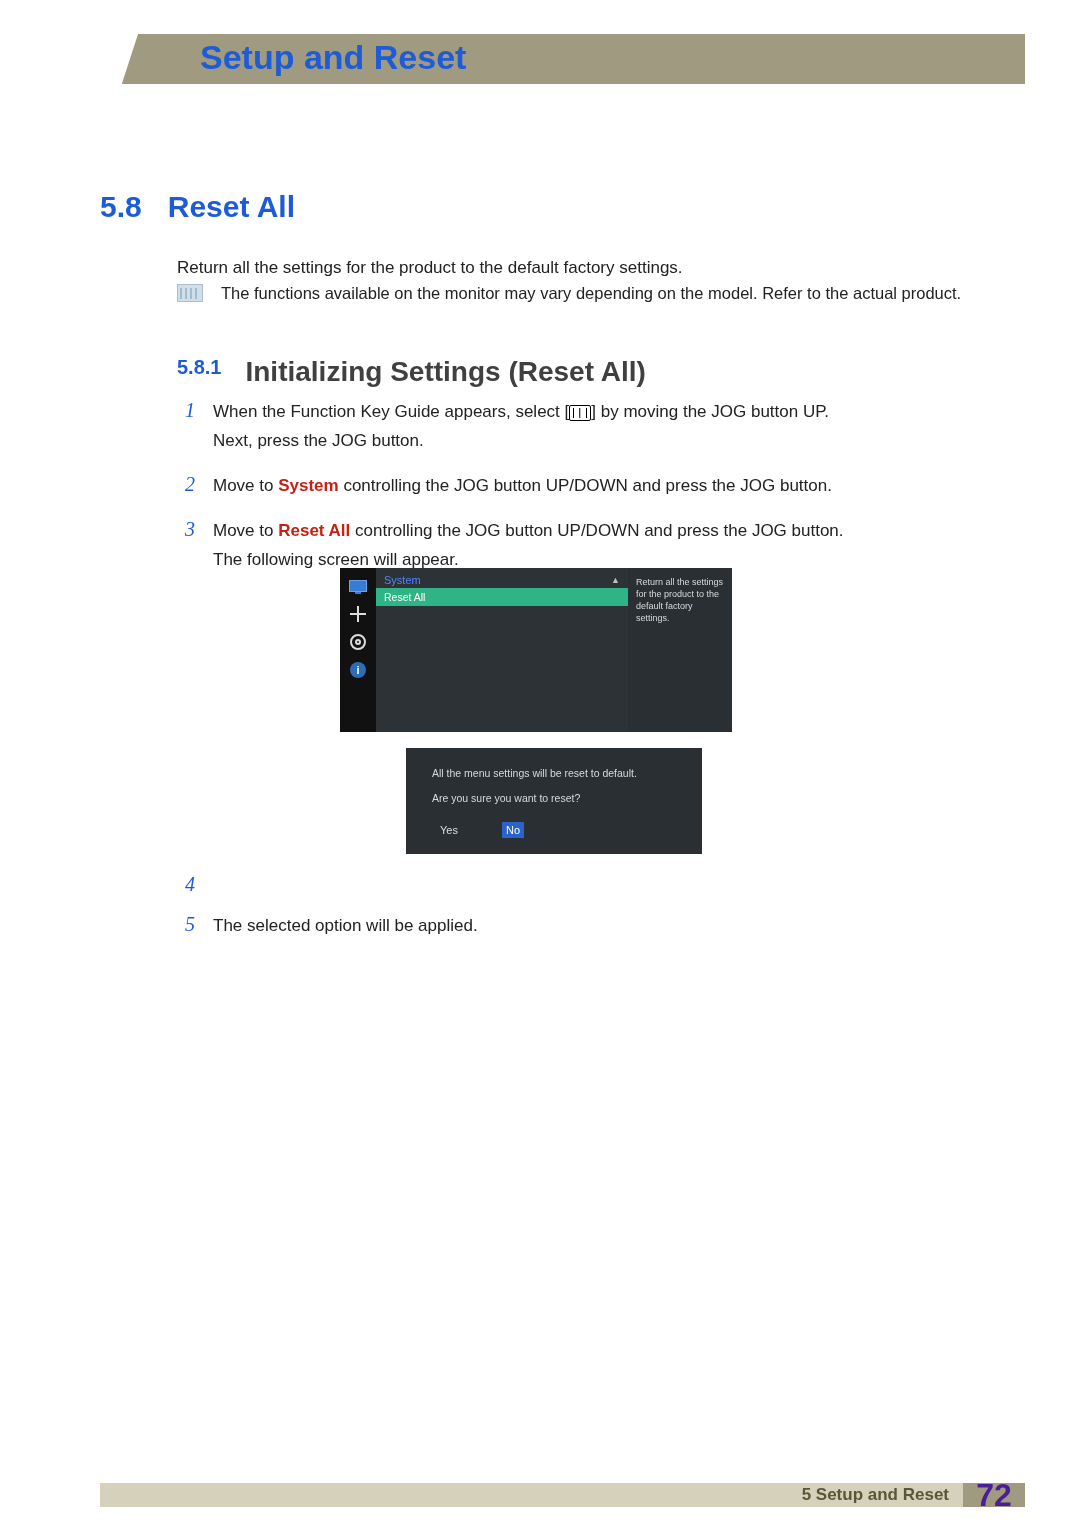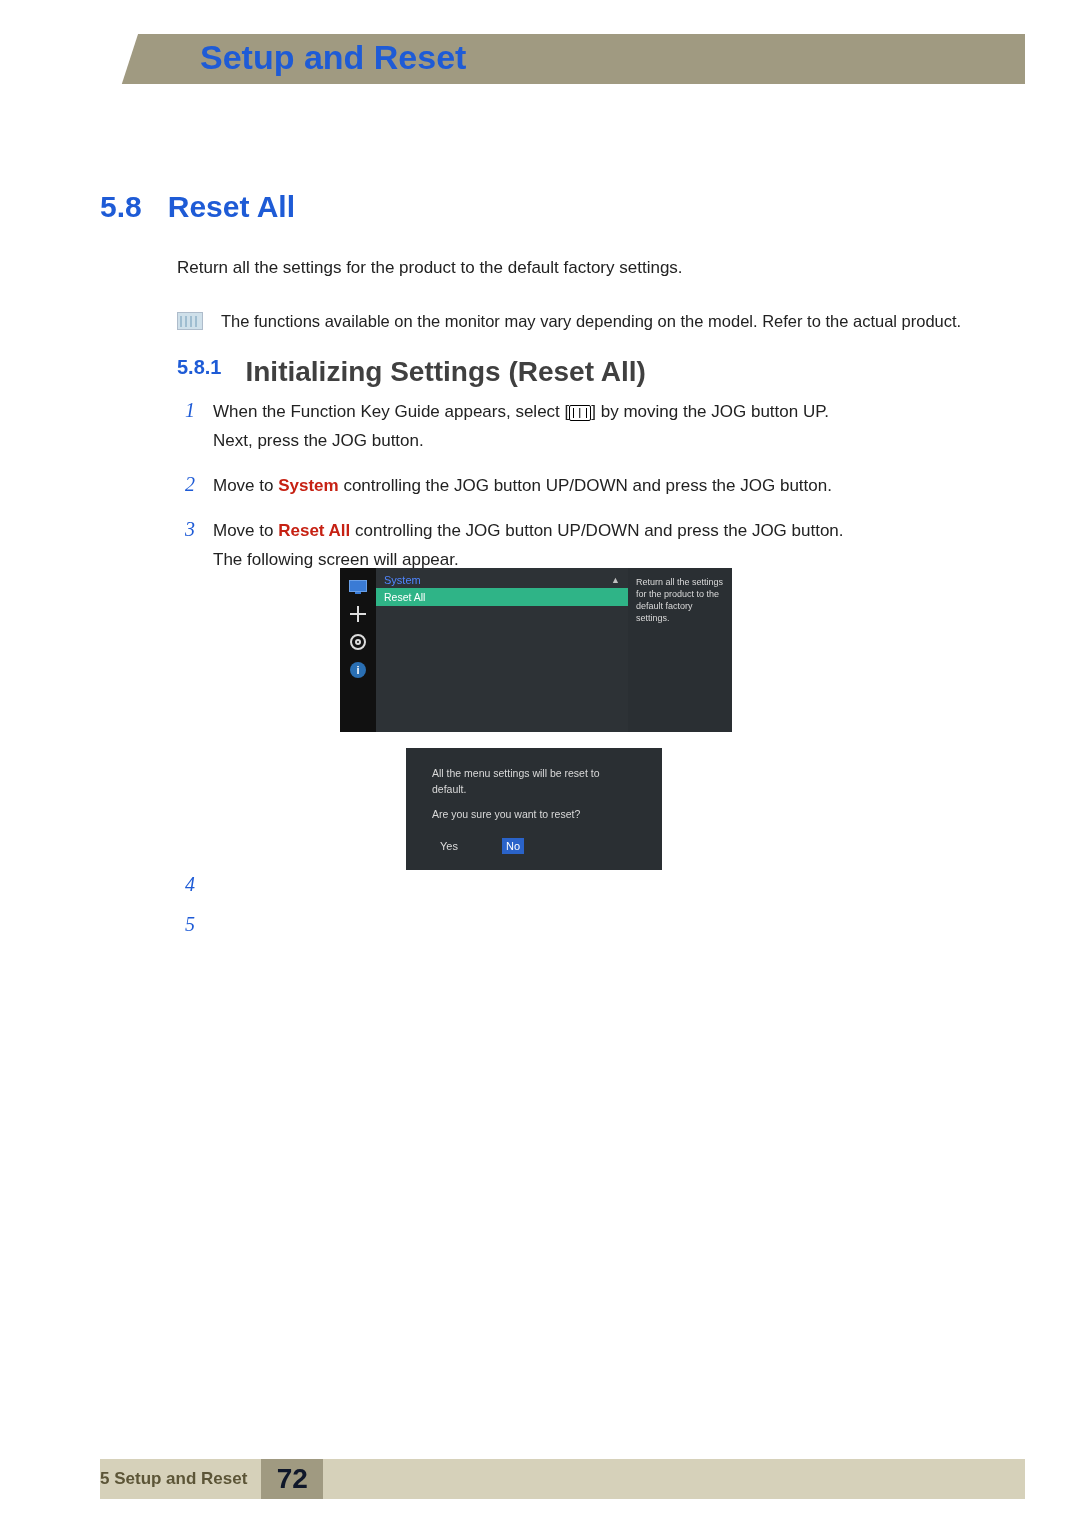--- a/index.html
+++ b/index.html
@@ -47,21 +47,21 @@
   }
   .section-title{
     color:#1e5bd6; font-size:30px; font-weight:bold;
   }
   .intro{
     position:absolute; left:177px; top:258px;
     font-size:17px; color:#222;
   }
   .note-row{
     position:absolute;
-    left:177px; top:312px; right:55px;
+    left:177px; top:284px; right:55px;
     display:flex; gap:18px; align-items:flex-start;
   }
   .note-icon{
     width:26px; height:18px;
     background:#cfe0ea;
     border:1px solid #aebccb;
     position:relative;
     flex:0 0 26px;
   }
   .note-icon::after{
@@ -164,54 +164,54 @@
     font-size:9px;
     line-height:1.35;
     padding:8px 8px;
   }
 
   .osd-dialog{
     margin-top:16px;
     background:#2a2f33;
     color:#d9d9d9;
     padding:18px 26px 16px 26px;
-    width:256px;
+    width:296px;
     margin-left:66px;
   }
   .osd-dialog-msg{font-size:10.5px;line-height:1.5;}
   .osd-dialog-q{font-size:10.5px;margin-top:10px;}
   .osd-btns{display:flex;gap:36px;margin-top:18px;}
   .osd-btn{color:#ddd;font-size:11px;padding:2px 8px;}
   .osd-btn-no{background:#2a63c9;color:#fff;padding:2px 4px;}
 
   .steps-lower{
     position:absolute; left:177px; top:872px; right:55px;
   }
 
   
   .footer-bar{
     position:absolute;
-    left:100px; right:55px; bottom:28px;
-    height:40px;
+    left:100px; right:55px; bottom:20px;
+    height:24px;
     background:#d6d1ba;
     display:flex;
     align-items:stretch;
-    justify-content:flex-start;
+    justify-content:flex-end;
   }
   .footer-text{
     align-self:center;
     color:#5c5537;
     font-size:17px;
     font-weight:bold;
     padding-right:14px;
   }
   .footer-page{
     background:#a09a81;
-    color:#0f172a;
-    font-size:28px;
+    color:#4c1d95;
+    font-size:32px;
     font-weight:bold;
     width:62px;
     display:flex;align-items:center;justify-content:center;
   }
 </style>
 </head>
 <body>
 
 <div class="top-banner"></div>
 <div class="chapter-title">Setup and Reset</div>
@@ -291,19 +291,20 @@
     </div>
   </div>
 </div>
 
 <div class="steps-lower">
   <div class="step">
     <div class="step-num">4</div>
   </div>
   <div class="step">
     <div class="step-num">5</div>
+    <div class="step-body">The selected option will be applied.</div>
   </div>
 </div>
 
 <div class="footer-bar">
   <div class="footer-text">5 Setup and Reset</div>
   <div class="footer-page">72</div>
 </div>
 
 </body></html>

